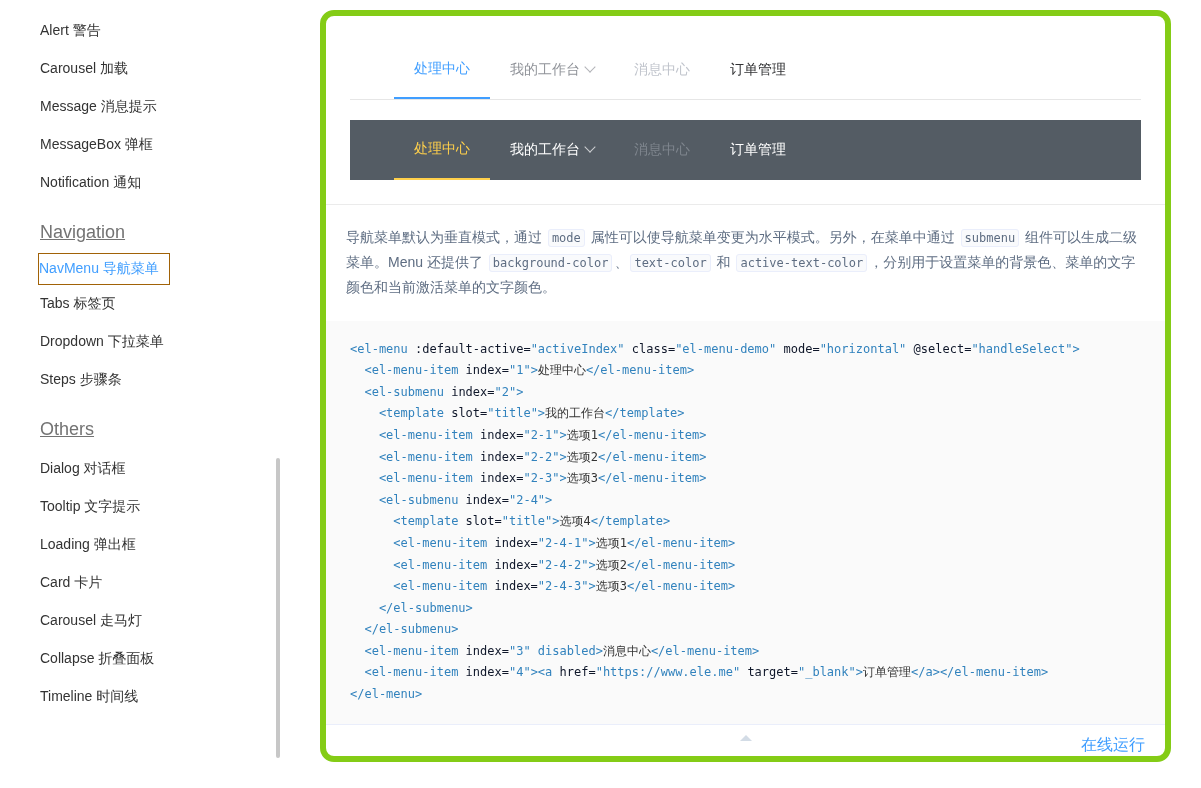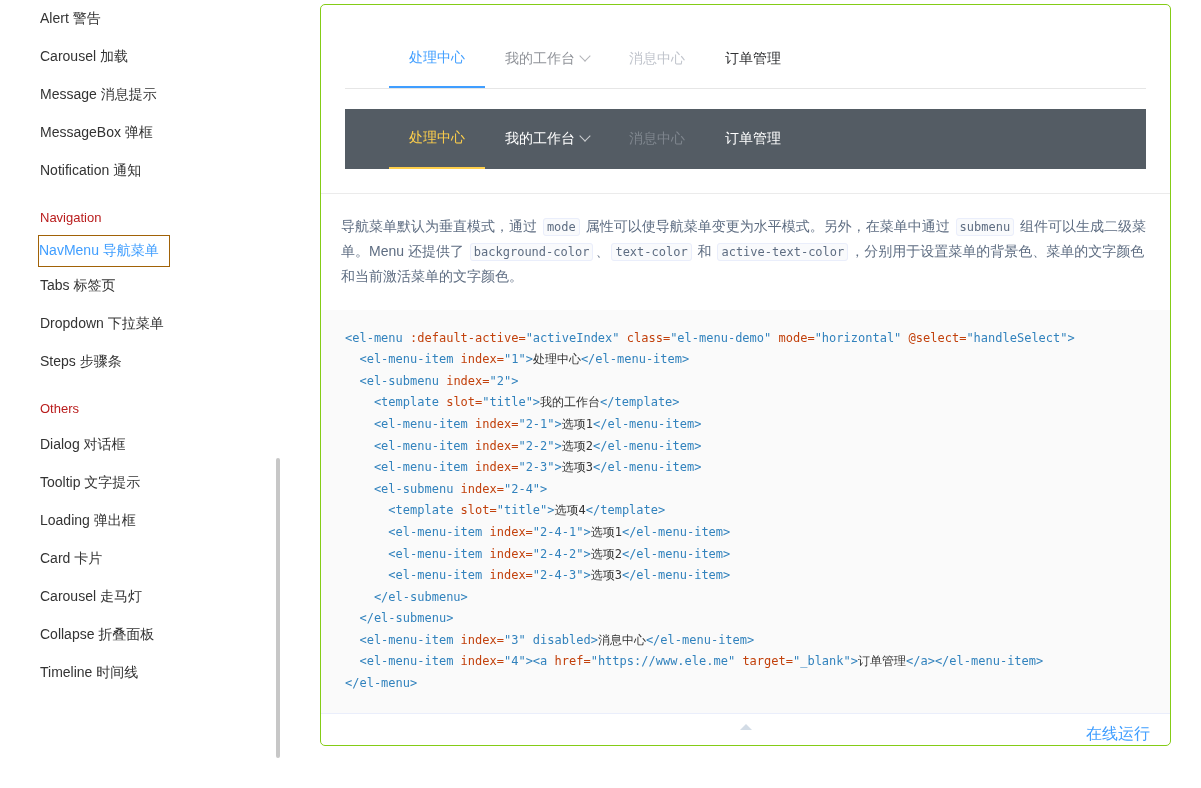--- a/index.html
+++ b/index.html
@@ -1,40 +1,40 @@
 <!DOCTYPE html>
 <html><head>
 <meta charset="utf-8">
 <style>
 * { margin: 0; padding: 0; box-sizing: border-box; }
 body { font-family: "Helvetica Neue", Helvetica, "PingFang SC", "Hiragino Sans GB", "Microsoft YaHei", Arial, sans-serif; font-size: 14px; color: #333; background: #fff; width: 1201px; height: 788px; overflow: hidden; }
 .layout { display: flex; height: 100%; }
-.sidebar { width: 280px; padding: 0 0 0 40px; position: relative; }
-.sidebar .group-title { color: #b91c1c; font-size: 13px; margin: 20px 0 10px; }
+.sidebar { width: 280px; padding: 0 0 0 40px; position: relative; margin-top: 12px; }
+.sidebar .group-title { color: #737373; font-size: 18px; margin: 20px 0 10px; text-decoration: underline; }
 .sidebar .nav-item { display:block; color:#333; font-size:14px; padding:10px 0; cursor:pointer; }
 .sidebar .nav-item.active { color:#409eff; }
 .active-box{ border:1px solid #a16207; display:inline-block; padding:6px 10px 6px 0; margin-left:-2px;}
 .main { flex:1; padding: 0 30px 0 40px; overflow-y:auto; position:relative;}
-.demo-block{ border:1px solid #84cc16; border-radius:5px; margin-top:4px;}
+.demo-block{ border:6px solid #84cc16; border-radius:14px; margin-top:10px;}
 .demo-block-inner{ padding:24px;}
 .menu-light{ border-bottom:1px solid #e6e6e6; height:60px; display:flex; align-items:stretch; margin-bottom:20px;}
 .menu-dark{ background:#545c64; height:60px; display:flex; align-items:stretch;}
 .menu-item{ display:flex; align-items:center; padding:0 20px; font-size:14px; cursor:pointer; position:relative;}
 .menu-light .menu-item{ color:#909399;}
 .menu-light .menu-item.active{ color:#409eff; border-bottom:2px solid #409eff;}
 .menu-light .menu-item.disabled{ color:#c0c4cc; cursor:not-allowed;}
 .menu-dark .menu-item{ color:#fff;}
 .menu-dark .menu-item.active{ color:#ffd04b; border-bottom:2px solid #ffd04b;}
 .menu-dark .menu-item.disabled{ color:#7f868e; cursor:not-allowed;}
 .chevron{ display:inline-block; width:8px; height:8px; border-right:1.5px solid currentColor; border-bottom:1.5px solid currentColor; transform:rotate(45deg); margin-left:6px; margin-top:-6px; opacity:0.7;}
 .desc-block{ border:1px solid #ebebeb; border-radius:3px; padding:20px; margin-top:24px; font-size:14px; color:#5e6d82; line-height:1.8;}
 code.inline{ background:#f9fafc; border:1px solid #eaeefb; border-radius:3px; color:#5e6d82; padding:1px 3px; font-family:Menlo,Monaco,Consolas,monospace; font-size:12px; margin:0 2px;}
 pre.code{ background:#fafafa; padding:18px 24px; font-family:Menlo,Monaco,Consolas,monospace; font-size:12px; line-height:1.8; overflow-x:auto; white-space:pre; color:#333;}
 .hl-tag{color:#3182bd;}
-.hl-attr{color:#c2410c;}
+.hl-attr{color:#0f172a;}
 .hl-str{color:#3182bd;}
 .run-row{ border-top:1px solid #eaeefb; text-align:right; padding:10px 20px 0; position:relative;}
 .run-link{ color:#409eff; cursor:pointer; font-size:16px;}
 .caret-up{ position:absolute; left:50%; top:10px; transform:translateX(-50%); width:0; height:0; border-left:6px solid transparent; border-right:6px solid transparent; border-bottom:6px solid #d3dce6; cursor:pointer;}
 .scrollbar-indicator{position:absolute; left:276px; top:458px; width:4px; height:300px; background:#c7c7c7; border-radius:2px;}
 </style>
 </head>
 <body>
 
 <div class="layout">

